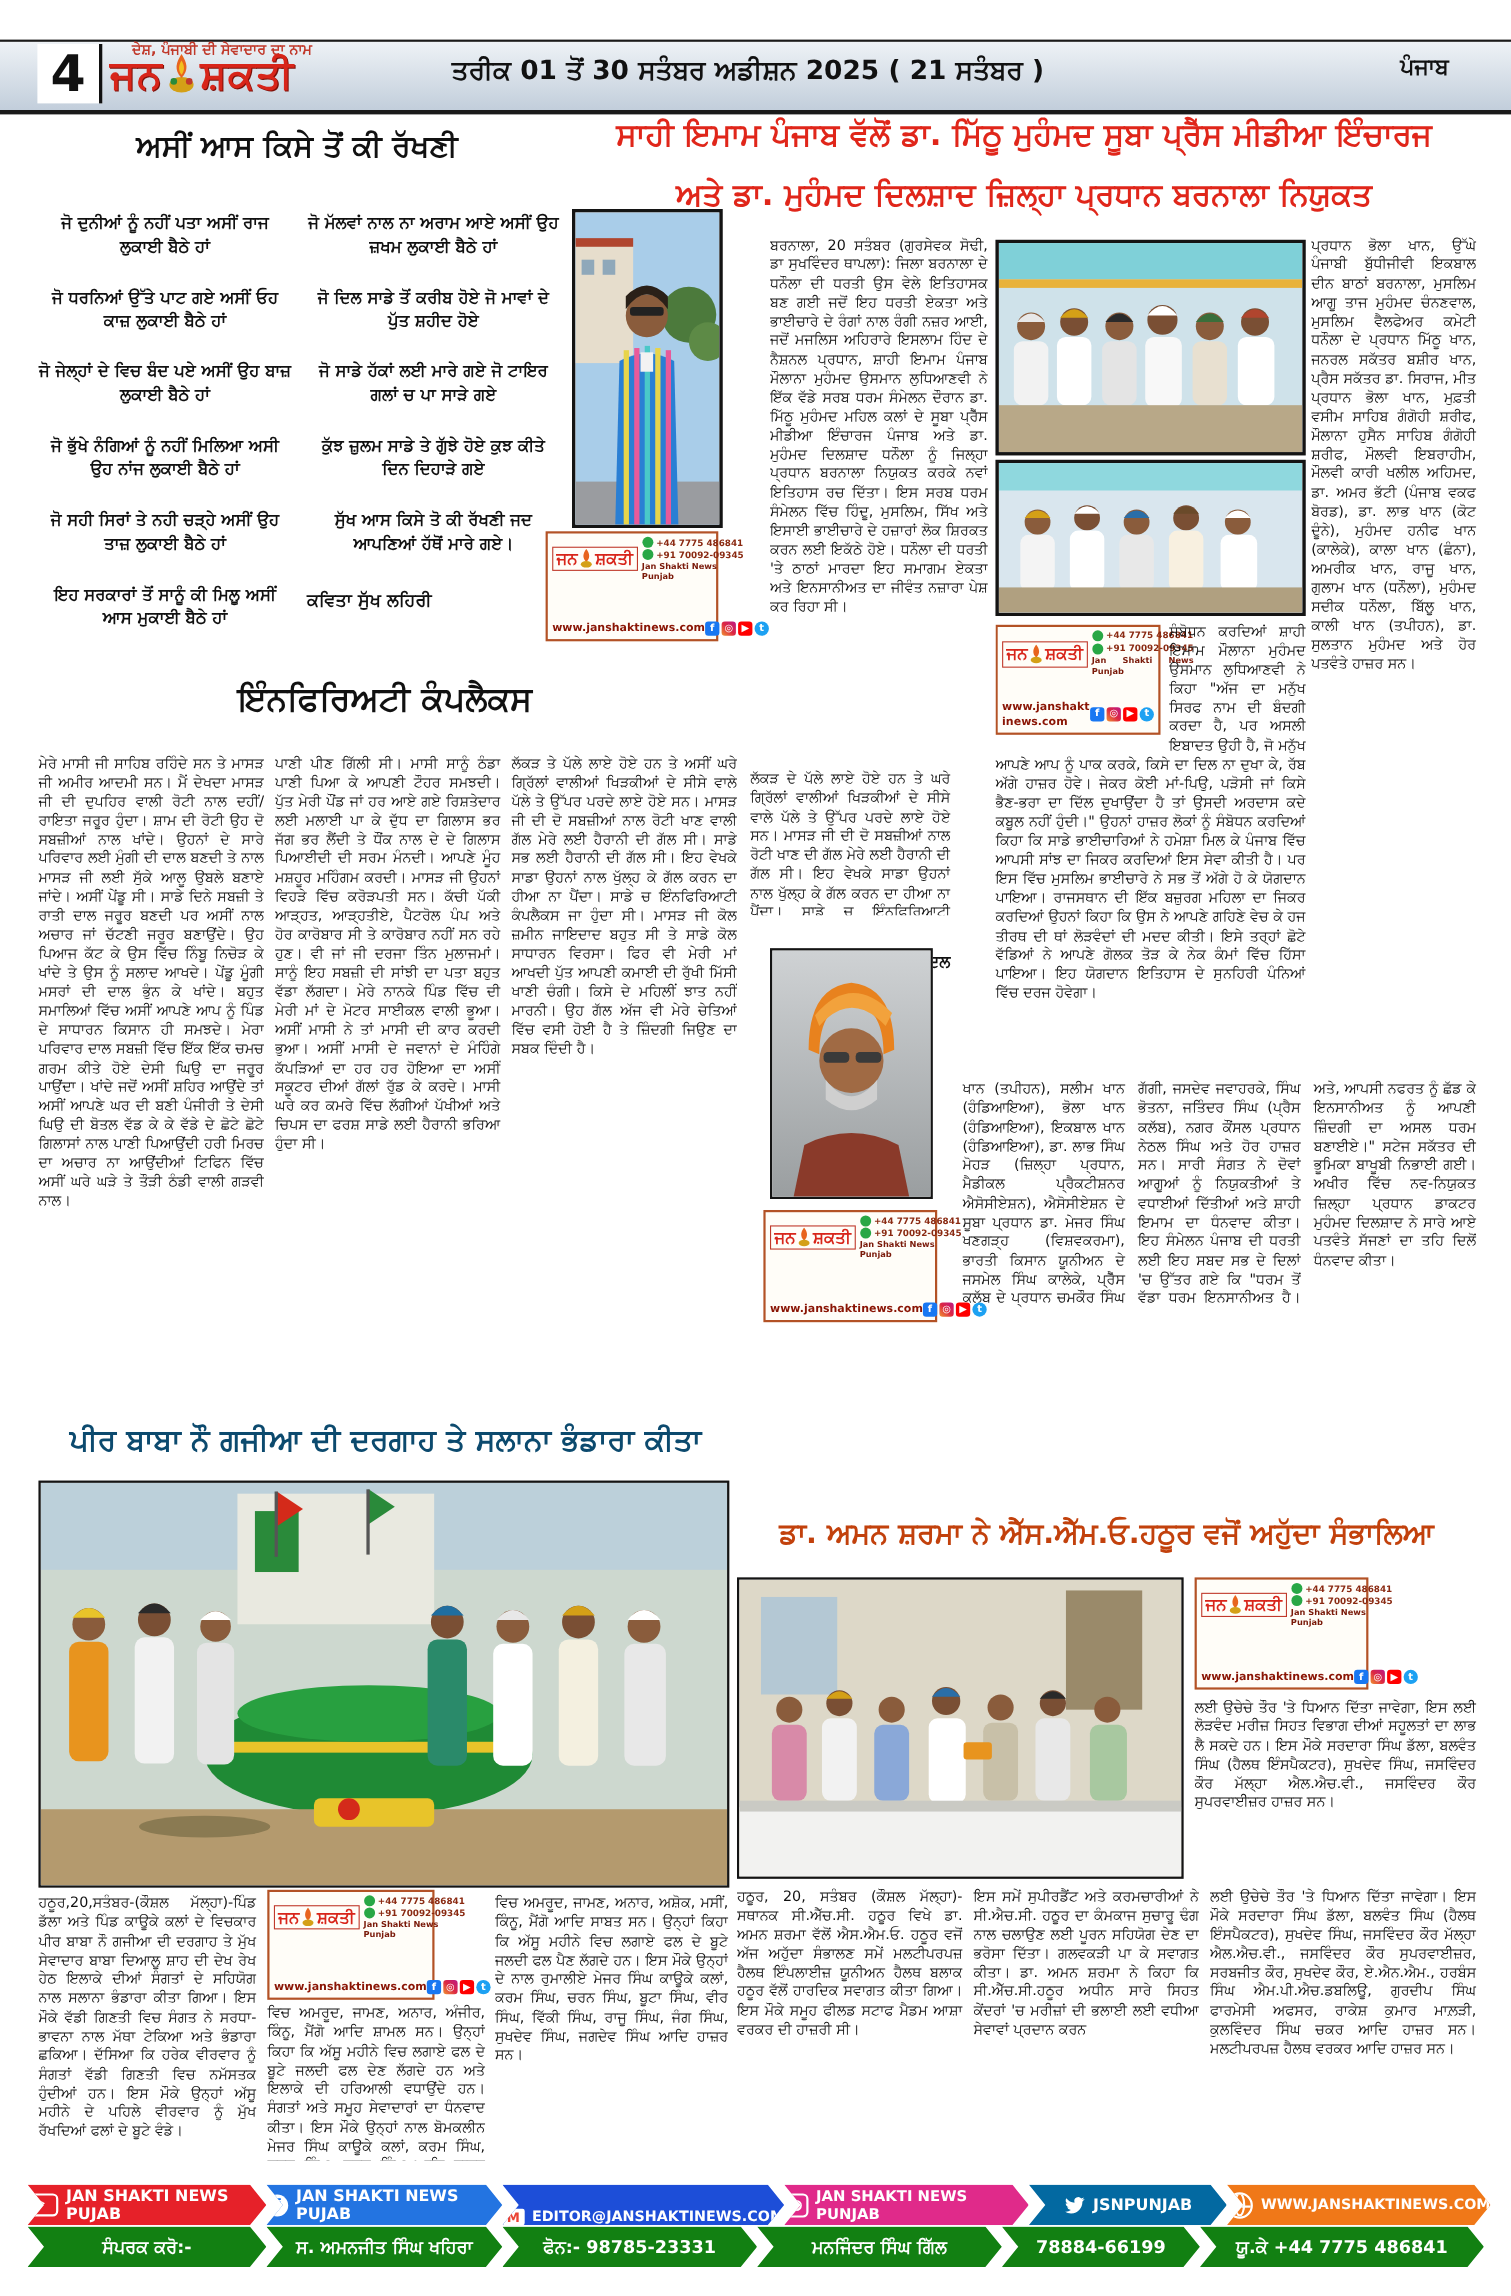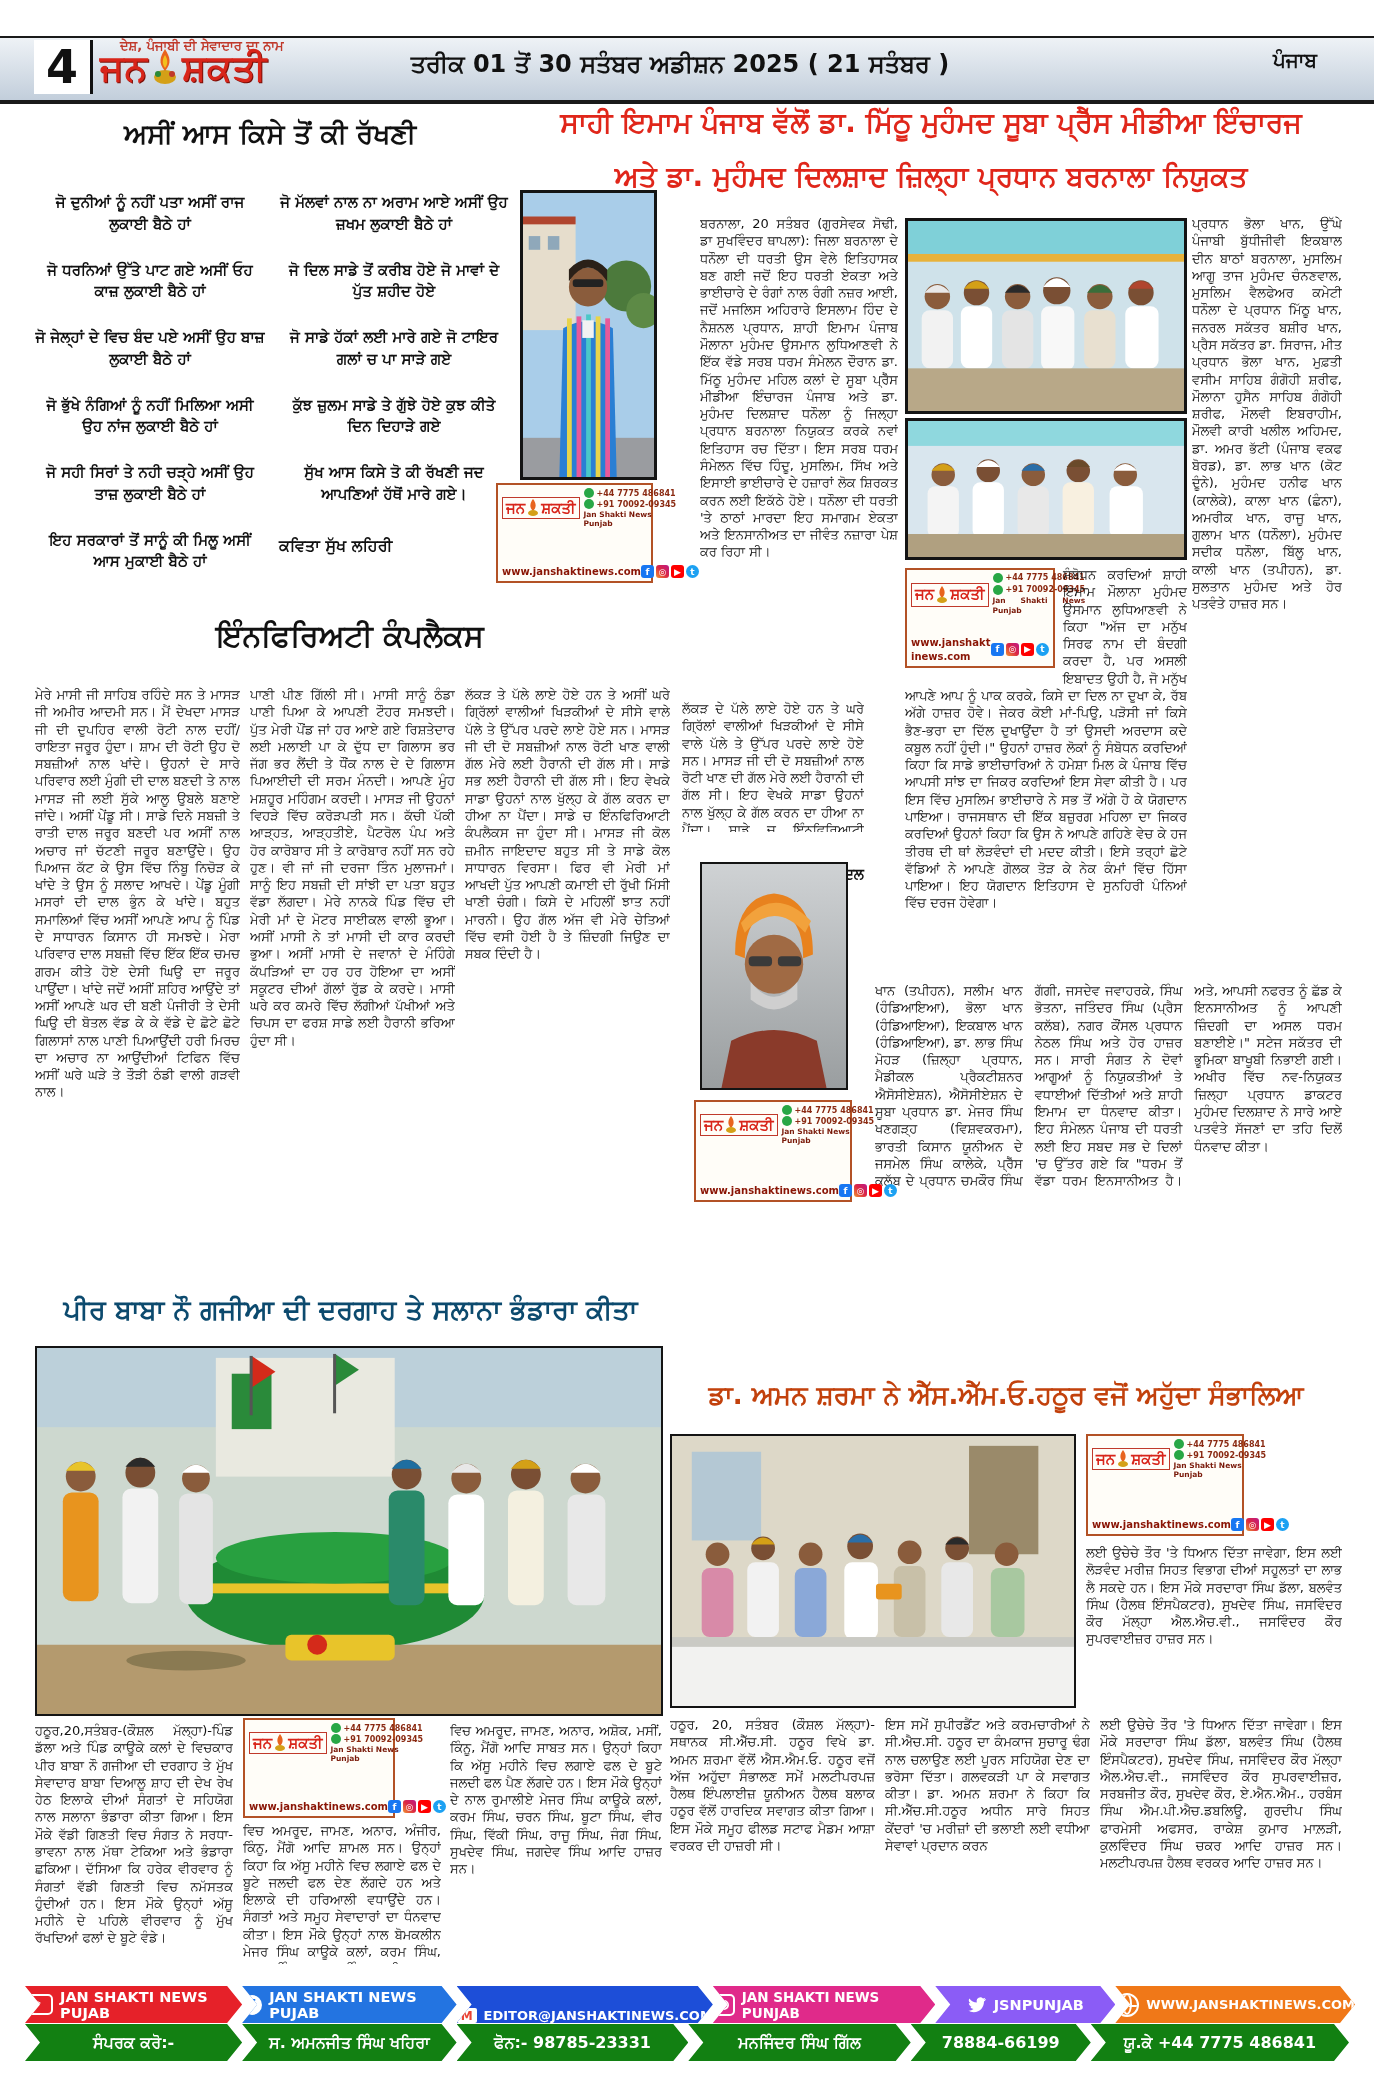--- a/index.html
+++ b/index.html
@@ -61,21 +61,21 @@
   .seg{height:100%;display:flex;align-items:center;justify-content:center;gap:7px;
     color:#fff;font-weight:bold;font-size:14.5px;
     clip-path:polygon(0 0,calc(100% - 15px) 0,100% 50%,calc(100% - 15px) 100%,0 100%,15px 50%);}
   .seg .ic{flex:0 0 auto;display:flex;align-items:center;justify-content:center;}
   .g-cell{background:#128012;}
   .pa{font-size:16px;}
   .s1{background:#e62129;flex:0 0 16.4%;}
   .s2{background:#2374e1;flex:0 0 16.2%;}
   .s3{background:#1d4ed8;flex:0 0 17.5%;align-items:flex-end;}
   .s4{background:#e02a8a;flex:0 0 16.8%;}
-  .s5{background:#8b5cf6;flex:0 0 13.6%;text-align:center;}
+  .s5{background:#0369a1;flex:0 0 13.6%;text-align:center;}
   .s6{background:#f07818;flex:1;}
   .yt-ic{width:24px;height:17px;border:2px solid #fff;border-radius:5px;position:relative;}
   .yt-ic:after{content:"";position:absolute;left:7px;top:3px;border-left:7px solid #fff;
     border-top:4px solid transparent;border-bottom:4px solid transparent;}
   .circ{width:20px;height:20px;border-radius:50%;background:#fff;color:#1877f2;
     font-weight:bold;font-size:14px;display:flex;align-items:center;justify-content:center;}
   .gm{width:20px;height:15px;background:#fff;border-radius:2px;color:#ea4335;font-size:12px;
     font-weight:bold;display:flex;align-items:center;justify-content:center;}
   .ig-ic{width:18px;height:18px;border:2px solid #fff;border-radius:5px;position:relative;}
   .ig-ic:after{content:"";position:absolute;left:4px;top:4px;width:6px;height:6px;border:2px solid #fff;border-radius:50%;}

